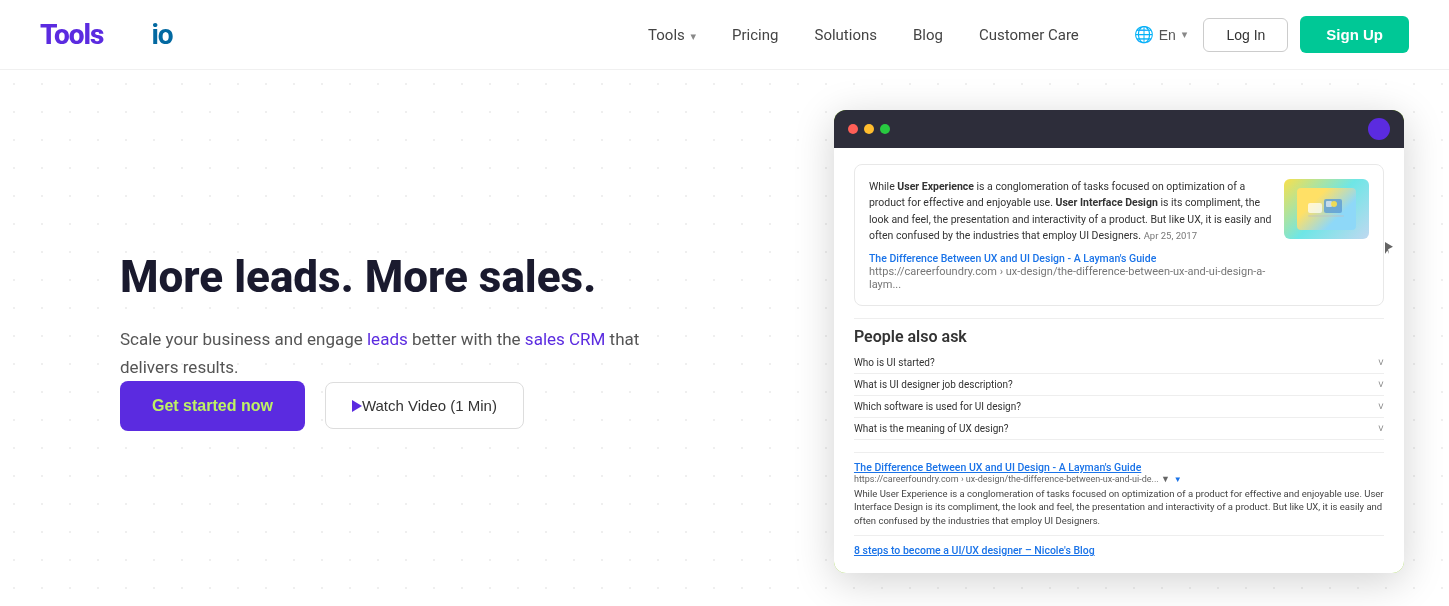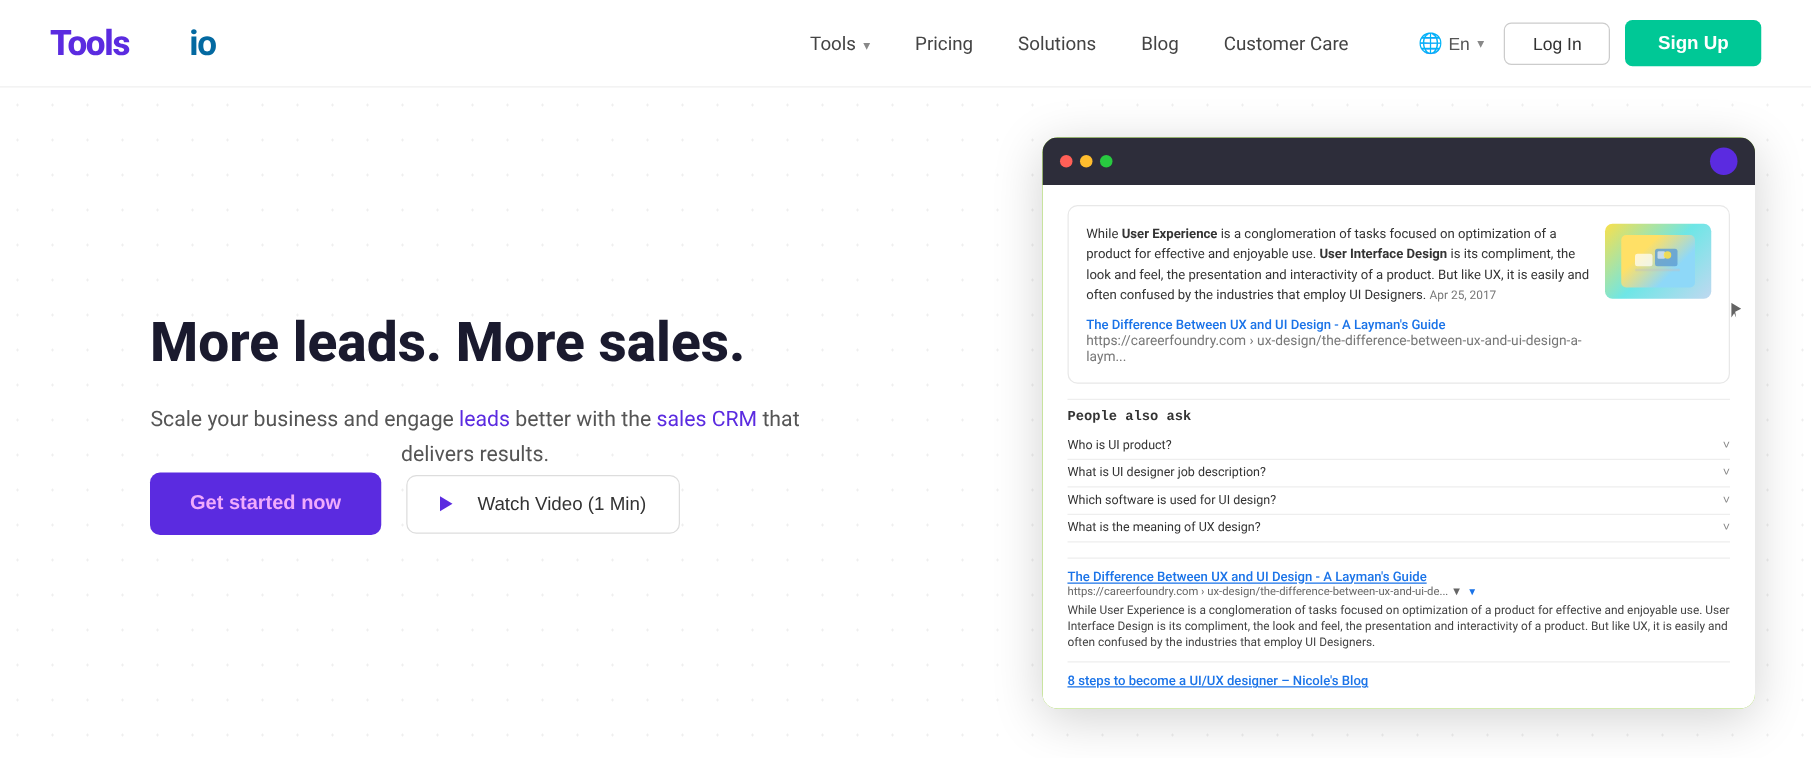--- a/index.html
+++ b/index.html
@@ -110,44 +110,43 @@
       font-weight: 800;
       color: #1a1a2e;
       line-height: 1.15;
       margin-bottom: 22px;
     }
     .hero-subtitle {
       font-size: 17px;
       color: #555;
       line-height: 1.65;
       max-width: 520px;
-      text-align: center;
     }
     .hero-subtitle span.highlight {
       color: #5b2be0;
     }
     .hero-cta {
       display: flex;
       align-items: center;
       gap: 20px;
     }
     .btn-get-started {
       background: #5b2be0;
-      color: #f0abfc;
+      color: #bef264;
       border: none;
       padding: 16px 32px;
       border-radius: 8px;
       font-size: 16px;
       font-weight: 600;
       cursor: pointer;
     }
     .btn-watch-video {
       display: flex;
       align-items: center;
-      gap: 20px;
+      gap: 0;
       background: #fff;
       border: 1.5px solid #ddd;
       color: #333;
       padding: 14px 26px;
       border-radius: 8px;
       font-size: 15px;
       cursor: pointer;
     }
     .play-icon {
       width: 0;
@@ -256,25 +255,24 @@
       background: #222;
       clip-path: polygon(0 0, 100% 40%, 40% 60%, 50% 100%, 30% 70%, 0 100%);
       opacity: 0.7;
     }
 
     
     .paa-section {
       margin-bottom: 12px;
     }
     .paa-title {
-      font-size: 11px;
+      font-size: 16px;
       font-weight: 600;
       color: #333;
       margin-bottom: 6px;
-      font-family: Liberation Mono, monospace;
     }
     .paa-item {
       border-bottom: 1px solid #eee;
       padding: 5px 0;
       display: flex;
       justify-content: space-between;
       align-items: center;
       font-size: 10px;
       color: #333;
     }
@@ -384,21 +382,21 @@
             </div>
           </div>
           <div class="cursor-dot"></div>
         </div>
 
         <div class="divider-line"></div>
 
         <div class="paa-section">
           <div class="paa-title">People also ask</div>
           <div class="paa-item">
-            <span>Who is UI product?</span>
+            <span>Who is UI started?</span>
             <span class="paa-chevron">˅</span>
           </div>
           <div class="paa-item">
             <span>What is UI designer job description?</span>
             <span class="paa-chevron">˅</span>
           </div>
           <div class="paa-item">
             <span>Which software is used for UI design?</span>
             <span class="paa-chevron">˅</span>
           </div>

